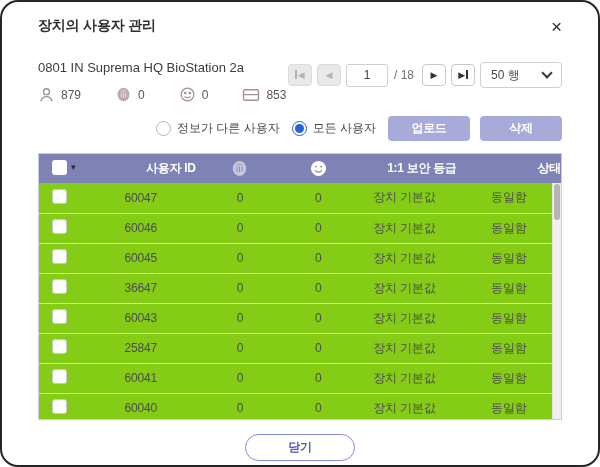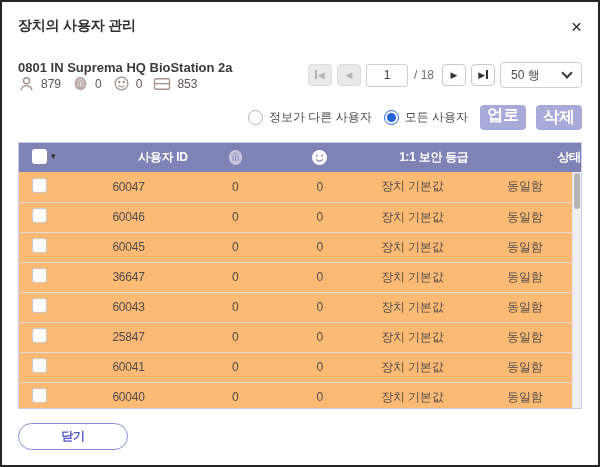--- a/index.html
+++ b/index.html
@@ -4,34 +4,34 @@
 <style>
   * { box-sizing: border-box; margin: 0; padding: 0; }
   html, body { width: 600px; height: 467px; background: #fff; }
   body { font-family: "Liberation Sans", "DejaVu Sans", sans-serif; }
 
   .dialog {
     position: relative;
     width: 600px; height: 467px;
     background: #fff;
     border: 2px solid #262626;
-    border-radius: 0;
-    padding: 0 16px;
+    border-radius: 18px;
+    padding: 0 36px;
     overflow: hidden;
   }
 
   
   .titlebar { display: flex; justify-content: space-between; align-items: flex-start; padding-top: 15px; }
   .title { font-size: 14px; font-weight: bold; color: #2e2e2e; letter-spacing: -0.2px; }
   .close-x { font-size: 19px; line-height: 19px; color: #2e2e2e; background: none; border: none; cursor: pointer; }
 
   
   .info-row { margin-top: 24px; display: flex; justify-content: space-between; align-items: flex-start; }
-  .device-name { font-size: 13px; font-weight: bold; color: #3c3c3c; }
-  .counts { display: flex; align-items: center; gap: 11px; }
+  .device-name { font-size: 13px; font-weight: normal; color: #3c3c3c; }
+  .counts { margin-top: 11px; display: flex; align-items: center; gap: 34px; }
   .count-item { display: flex; align-items: center; gap: 6px; font-size: 12px; color: #5f5353; }
   .count-item svg { display: block; color: #a79090; }
 
   .pagination { display: flex; align-items: center; gap: 5px; margin-top: 2px; }
   .pg-btn {
     width: 24px; height: 22px; display: flex; align-items: center; justify-content: center;
     border: 1px solid #c9c9c9; border-radius: 4px; background: #fff;
     font-size: 9px; color: #333; cursor: pointer; position: relative;
   }
   .pg-btn.disabled { background: #e9e9e9; border-color: #dcdcdc; color: #b3b3b3; }
@@ -52,22 +52,22 @@
 
   
   .filter-row { margin-top: 13px; display: flex; justify-content: flex-end; align-items: center; gap: 12px; }
   .radio-item { display: flex; align-items: center; gap: 6px; font-size: 12px; color: #4a4a4a; cursor: pointer; }
   .radio-circle { width: 15px; height: 15px; border-radius: 50%; border: 1px solid #b3b3b3; background: #fff; position: relative; }
   .radio-circle.selected { border-color: #2563d9; }
   .radio-circle.selected::after {
     content: ""; position: absolute; inset: 2px; border-radius: 50%; background: #2563d9;
   }
   .action-btn {
-    width: 46px; height: 25px; border: none; border-radius: 4px;
-    background: #a8abd9; color: #fff; font-size: 16px; font-weight: bold;
+    width: 82px; height: 25px; border: none; border-radius: 4px;
+    background: #a8abd9; color: #fff; font-size: 12px; font-weight: bold;
     font-family: inherit; cursor: pointer; letter-spacing: -0.3px;
   }
   .action-btn.ml { margin-left: -2px; }
 
   
   .table-wrap {
     position: relative; margin-top: 12px;
     border: 1px solid #c9cbe8; height: 267px; overflow: hidden; background: #fff;
   }
   table { width: 100%; border-collapse: collapse; table-layout: fixed; }
@@ -77,33 +77,33 @@
     background: #7e82b4; color: #fff; font-size: 12px; font-weight: bold;
     height: 29px; text-align: right; letter-spacing: -0.3px;
   }
   thead th.cb-col { text-align: left; padding-left: 13px; }
   .hdr-cb { display: inline-flex; align-items: center; gap: 4px; cursor: pointer; }
   .hdr-cb .box { width: 15px; height: 15px; background: #fff; border-radius: 3px; display: inline-block; }
   .hdr-cb .arrow { font-size: 9px; color: #2b2b2b; }
   thead svg { display: block; margin: 0 auto; }
   tbody td {
     height: 30px; text-align: center; font-size: 12px; color: #4c4c4c;
-    border-bottom: 1px solid #dcdcdc; background: #fdba74; letter-spacing: -0.2px;
+    border-bottom: 1px solid #dcdcdc; background: #84cc16; letter-spacing: -0.2px;
   }
   tbody td.cb-col { text-align: left; padding-left: 13px; }
   .row-cb { width: 15px; height: 15px; border: 1px solid #c9c9c9; border-radius: 3px; background: #fdfdfd; display: inline-block; cursor: pointer; }
 
   .scrollbar-track {
     position: absolute; top: 29px; right: 0; bottom: 0; width: 9px;
     background: #f1efef; border-left: 1px solid #e4e2e2;
   }
   .scrollbar-thumb { position: absolute; top: 1px; left: 1px; right: 1px; height: 36px; background: #b6b3b3; border-radius: 4px; cursor: grab; }
 
   
-  .footer { display: flex; justify-content: flex-start; margin-top: 14px; }
+  .footer { display: flex; justify-content: center; margin-top: 14px; }
   .close-btn {
     width: 110px; height: 27px; background: #fff; border: 1px solid #878cd8;
     border-radius: 14px; color: #5257c5; font-size: 12px; font-weight: bold;
     font-family: inherit; cursor: pointer; letter-spacing: -0.3px;
   }
 </style>
 </head>
 <body>
 
 <div class="dialog">

